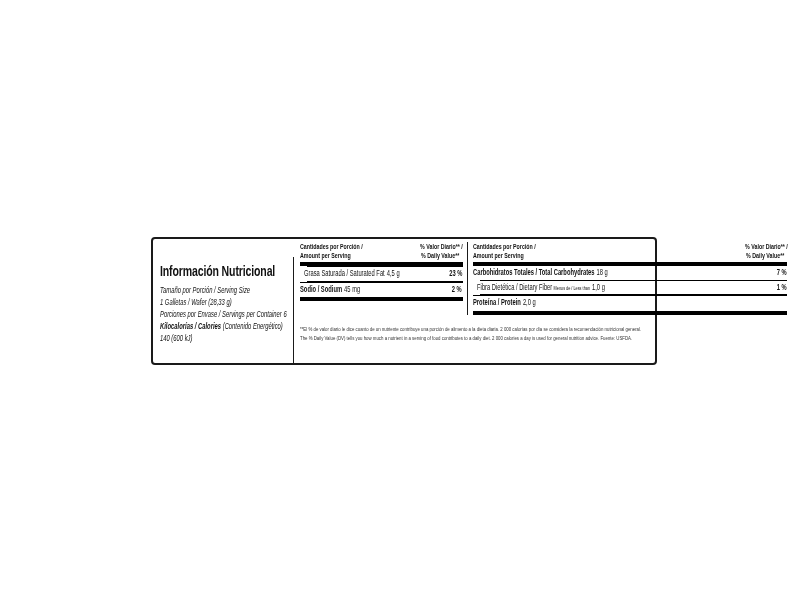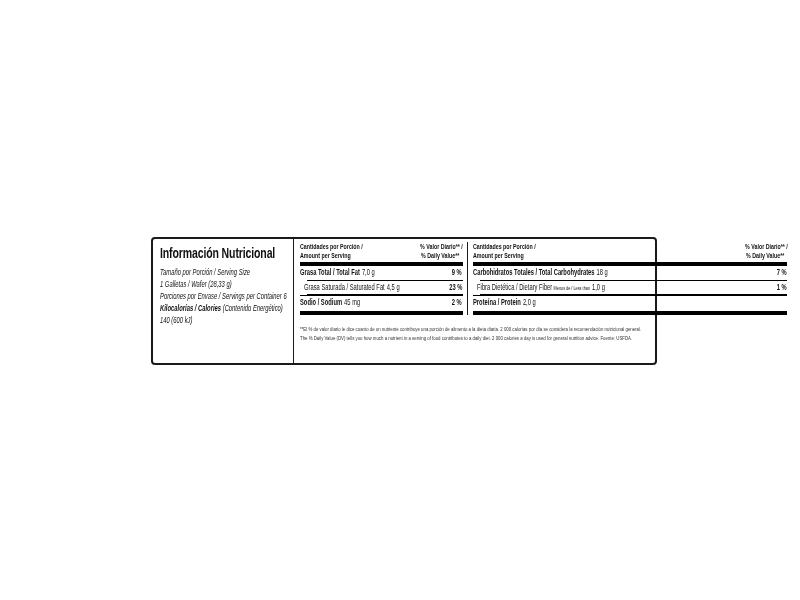--- a/index.html
+++ b/index.html
@@ -9,21 +9,21 @@
   .label-box{
     position:absolute; left:151px; top:237px; width:506px; height:128px;
     border:2px solid #1a1a1a; border-radius:4px; display:flex; background:#fff;
   }
 
   
   .cnd   { display:inline-block; white-space:nowrap; transform:scaleX(0.68); transform-origin:0 50%; }
   .cnd-r { display:inline-block; white-space:nowrap; transform:scaleX(0.68); transform-origin:100% 50%; }
 
   
-  .left-col{ width:141px; border-right:1.5px solid #1a1a1a; padding:6px 2px 0 7px; }
+  .left-col{ width:141px; border-right:1.5px solid #1a1a1a; padding:6px 2px 0 7px;margin-top:18px; }
   .nf-title{ font-size:15.5px; font-weight:bold; line-height:16px; letter-spacing:-0.2px; }
   .left-lines{ margin-top:5px; font-size:8.6px; line-height:12px;font-style:italic; }
   .left-lines .b{ font-weight:bold; }
 
   
   .right-area{ flex:1; display:flex; flex-direction:column; padding:3px 5px 2px 6px; }
   .tables-row{ display:flex; }
   .ntable{ padding-top:1px; }
   .t1{ width:168px; border-right:1.5px solid #1a1a1a; padding-right:4px; }
   .t2{ flex:1; padding-left:5px; }
@@ -70,24 +70,20 @@
             <div><span class="cnd">Cantidades por Porción /</span></div>
             <div><span class="cnd">Amount per Serving</span></div>
           </div>
           <div class="hr">
             <div><span class="cnd-r">% Valor Diario** /</span></div>
             <div><span class="cnd-r">% Daily Value**</span></div>
           </div>
         </div>
         <div class="thick-bar"></div>
 
-        <div class="nrow">
-          <span class="lblwrap cnd"><span class="nm">Grasa Total / Total Fat</span><span class="amt">7,0 g</span></span>
-          <span class="dv cnd-r">9 %</span>
-        </div>
         <div class="sep ind"></div>
         <div class="nrow ind">
           <span class="lblwrap cnd"><span class="nm plain">Grasa Saturada / Saturated Fat</span><span class="amt">4,5 g</span></span>
           <span class="dv cnd-r">23 %</span>
         </div>
         <div class="sep ind"></div>
         <div class="sep"></div>
         <div class="nrow">
           <span class="lblwrap cnd"><span class="nm">Sodio / Sodium</span><span class="amt">45 mg</span></span>
           <span class="dv cnd-r">2 %</span>

